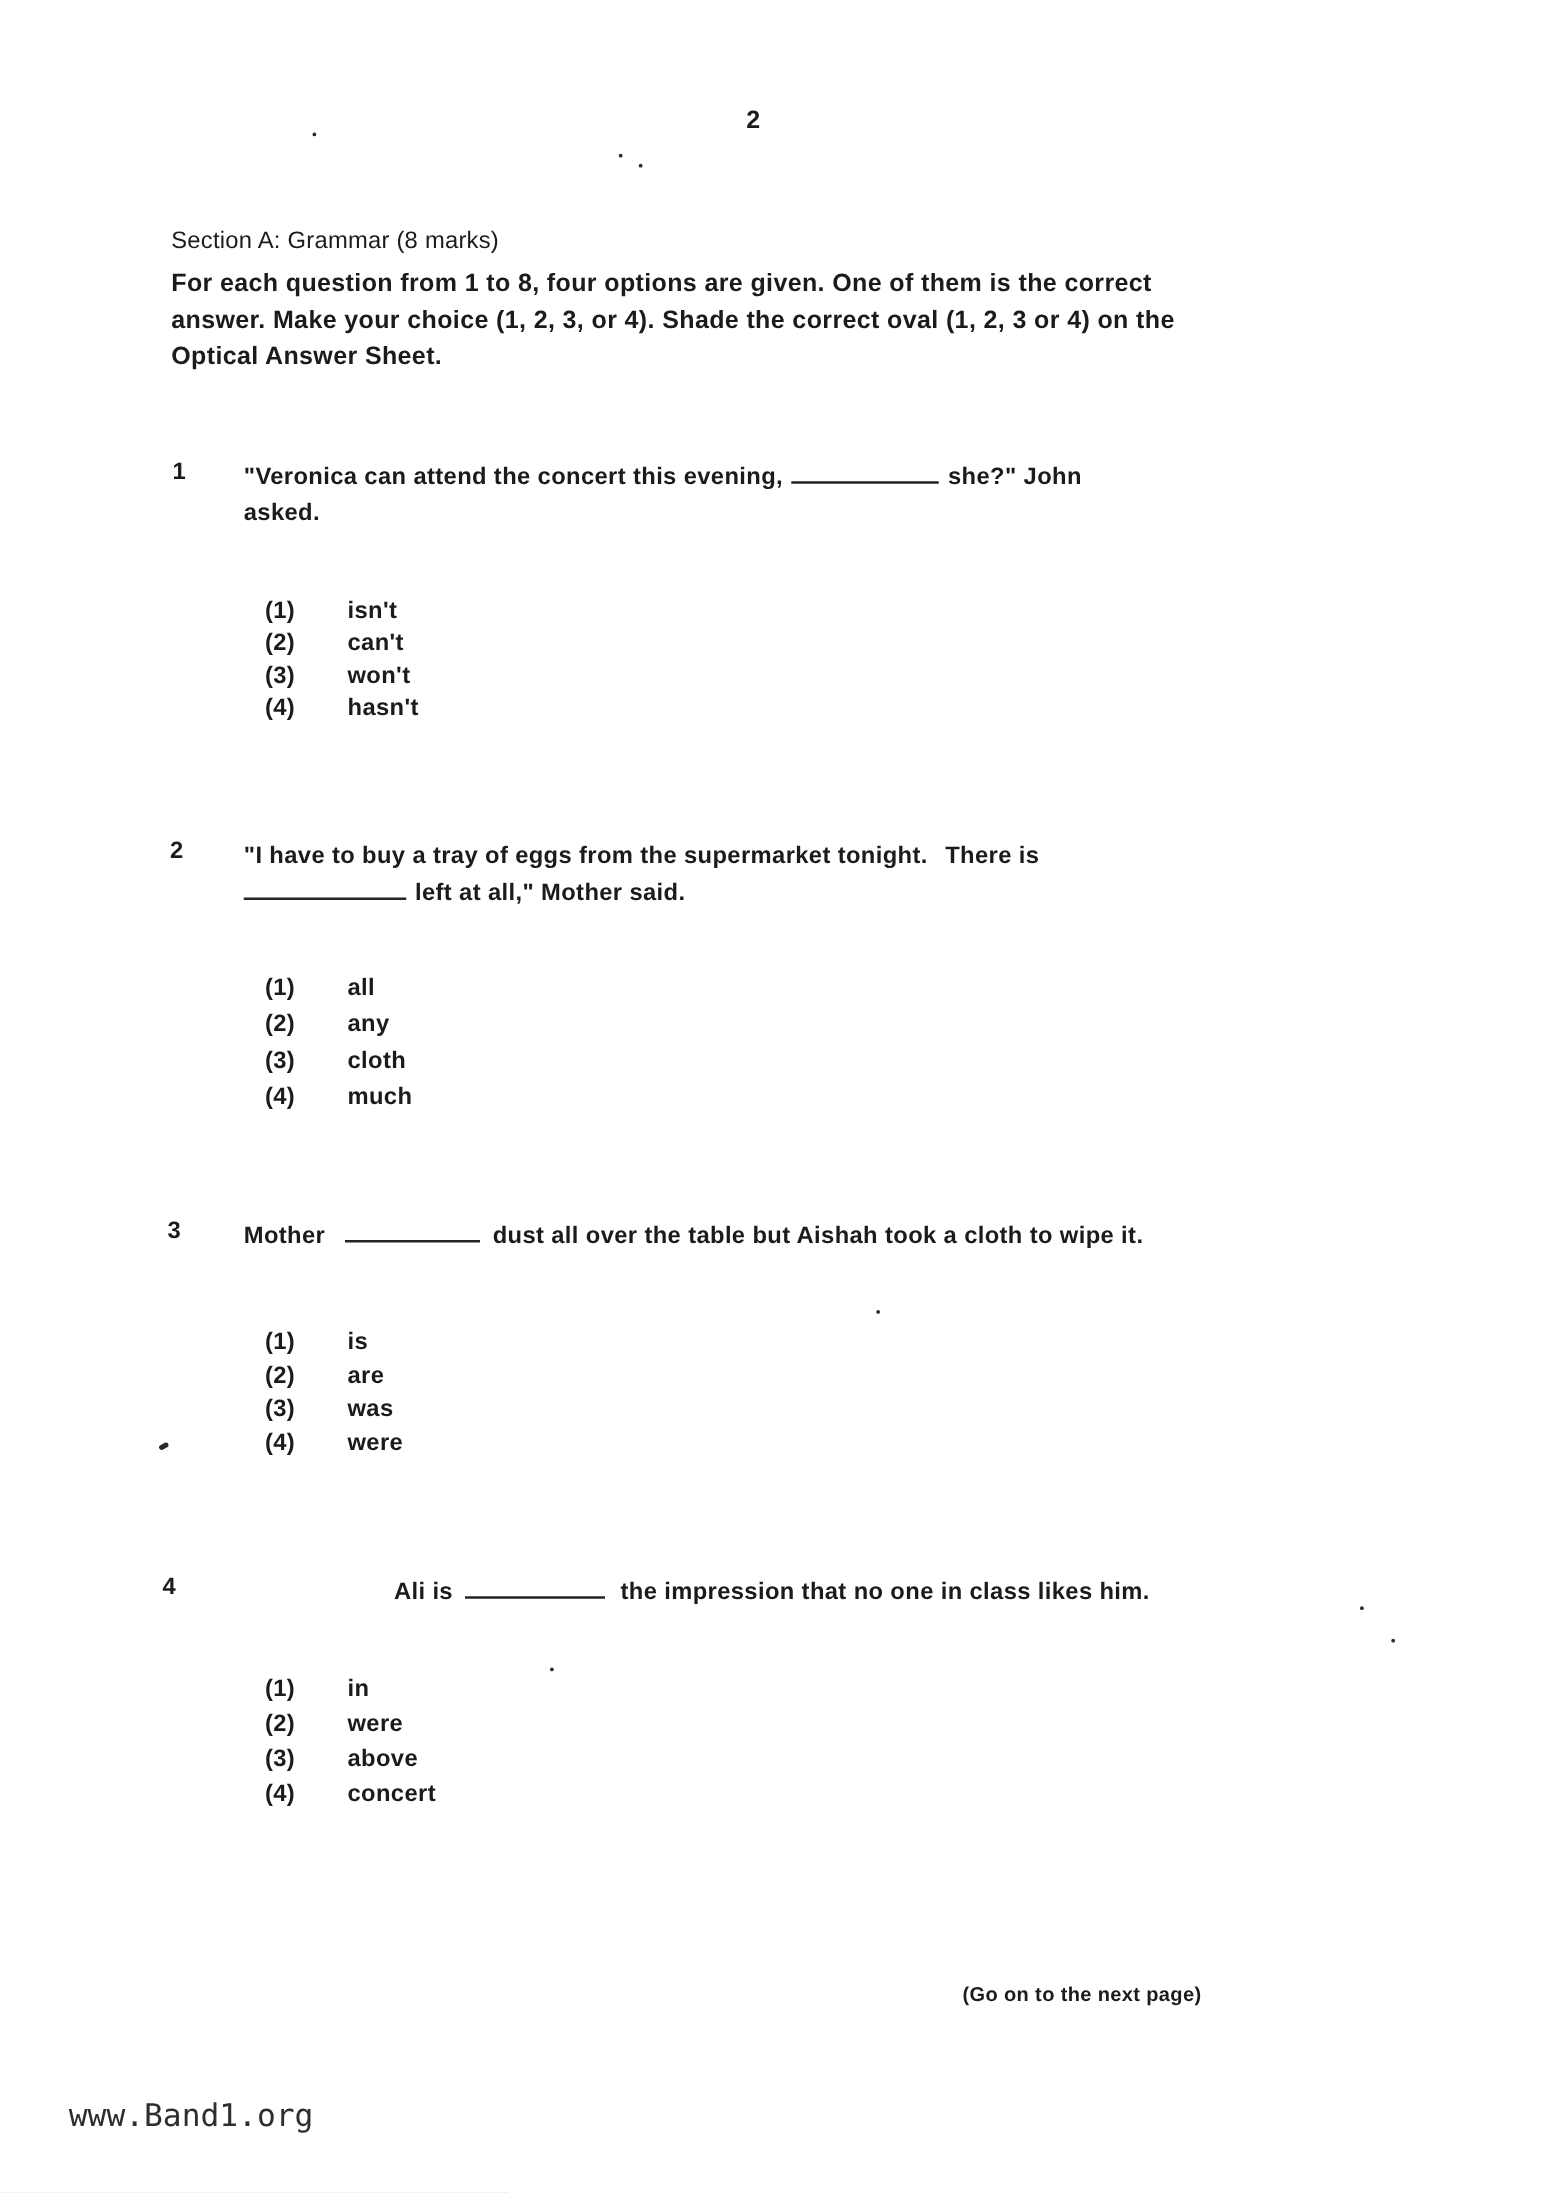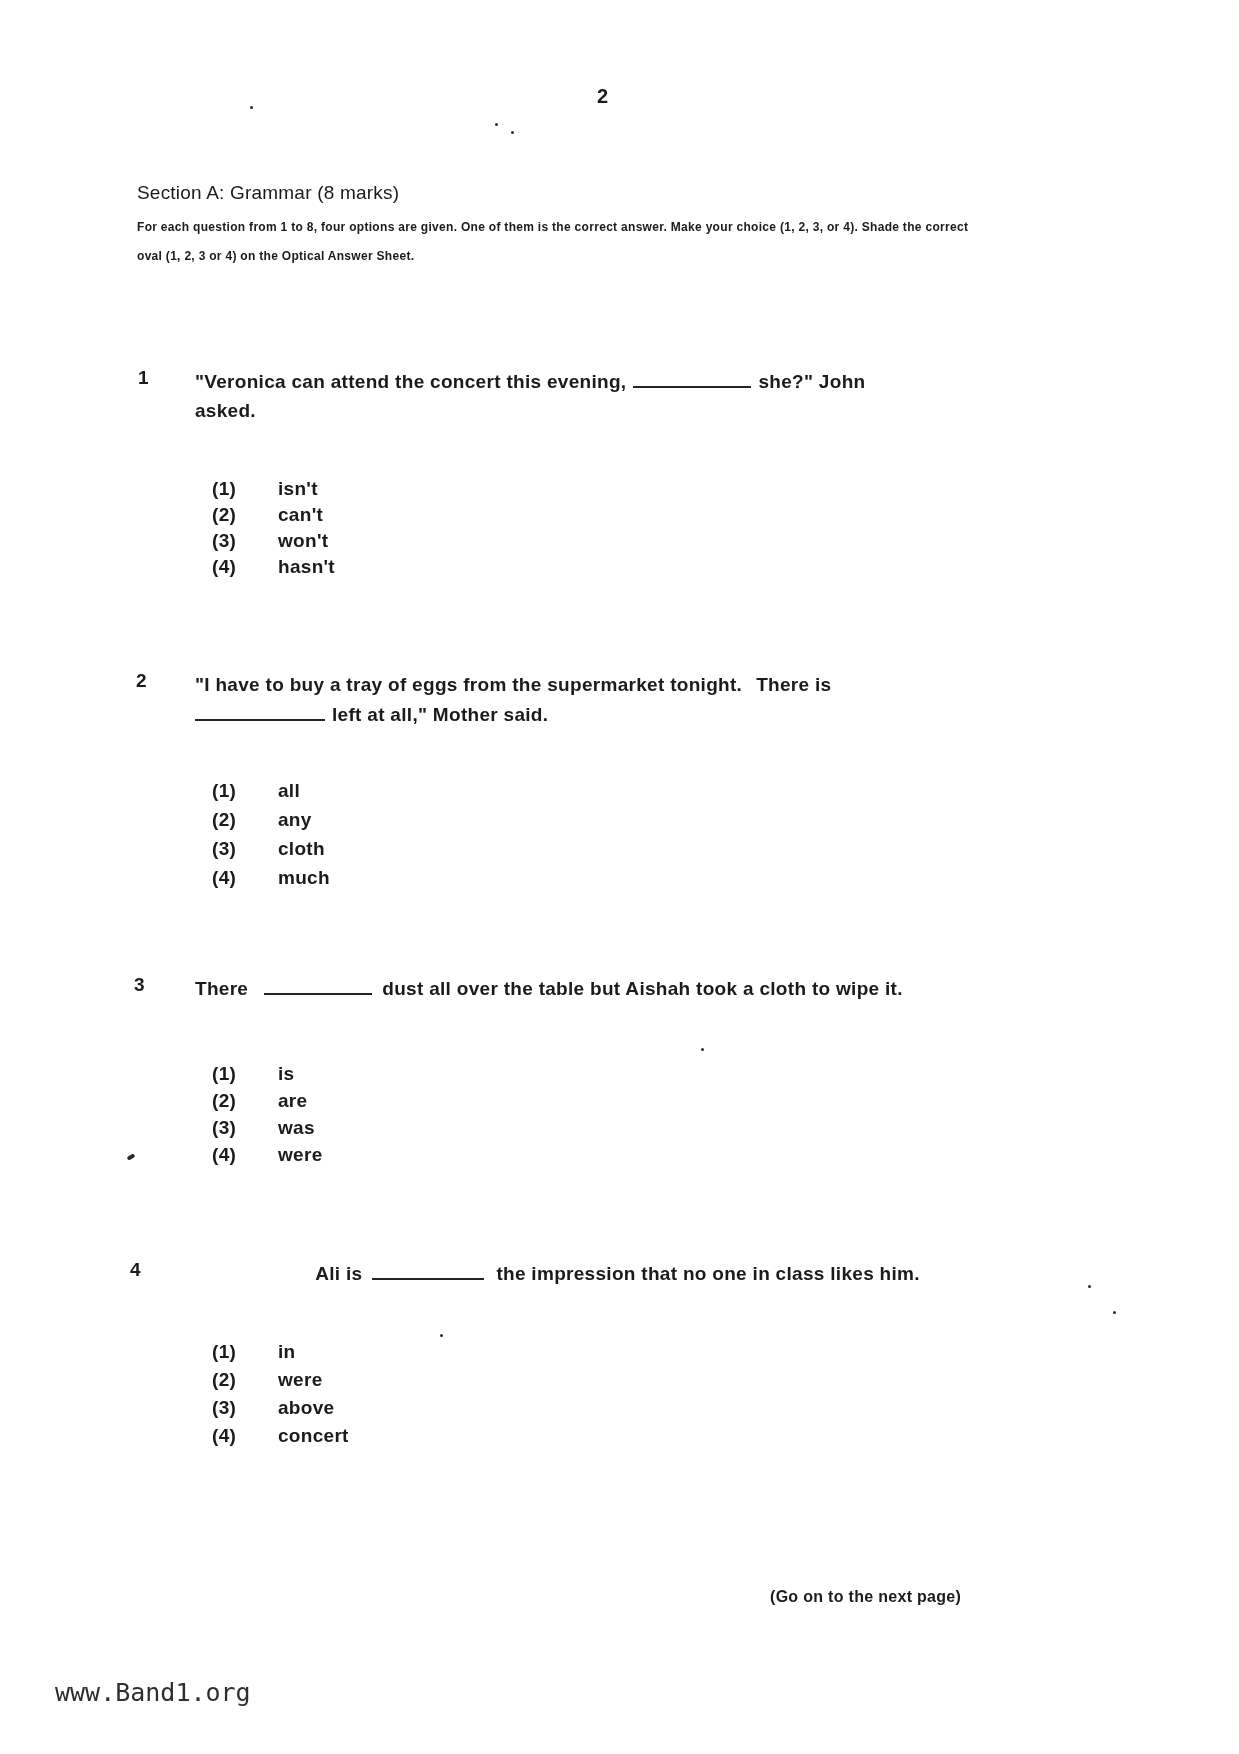--- a/index.html
+++ b/index.html
@@ -10,21 +10,21 @@
     background:#ffffff;
     font-family:"Liberation Sans",sans-serif;
     color:#1b1b1b;
     font-weight:600;
     letter-spacing:0.3px;
     overflow:hidden;
   }
   .abs{position:absolute;}
   .page-number{top:85px;left:597px;font-size:20px;}
   .section-title{top:157px;left:137px;font-size:19px;font-weight:400;letter-spacing:0.2px;margin-top:25px;}
-  .instructions{top:213px;left:137px;width:832px;font-size:12px;line-height:29px;}
+  .instructions{top:213px;left:137px;width:832px;font-size:20px;line-height:29px;}
   .instructions b{font-weight:800;}
   .q .qnum{position:absolute;font-size:19px;font-weight:700;}
   .q .qtext{position:absolute;left:195px;width:845px;font-size:19px;line-height:29px;}
   .blank{display:inline-block;border-bottom:2.2px solid #242424;height:15px;vertical-align:baseline;margin:0 7px;}
   .w118{width:118px;}
   .w130{width:130px;}
   .w108{width:108px;}
   .w112{width:112px;}
   .gap{display:inline-block;width:14px;}
   .opts{position:absolute;left:212px;font-size:19px;}
@@ -103,21 +103,21 @@
       </div>
     <div class="opt">
         <span class="lbl">(4)</span>
         <span class="txt">much</span>
       </div>
   </div>
 
   <div class="q">
     <div class="qnum abs" style="top:974px;left:134px;">3</div>
     <div class="qtext" style="top:974px;">
-      <span>There</span><span class="blank w108" style="margin:0 10px 0 16px;"></span><span>dust all over the table but Aishah took a cloth to wipe it.</span>
+      <span>Mother</span><span class="blank w108" style="margin:0 10px 0 16px;"></span><span>dust all over the table but Aishah took a cloth to wipe it.</span>
     </div>
   </div>
   <div class="opts lh27" style="top:1060px;">
     <div class="opt">
         <span class="lbl">(1)</span>
         <span class="txt">is</span>
       </div>
     <div class="opt">
         <span class="lbl">(2)</span>
         <span class="txt">are</span>

